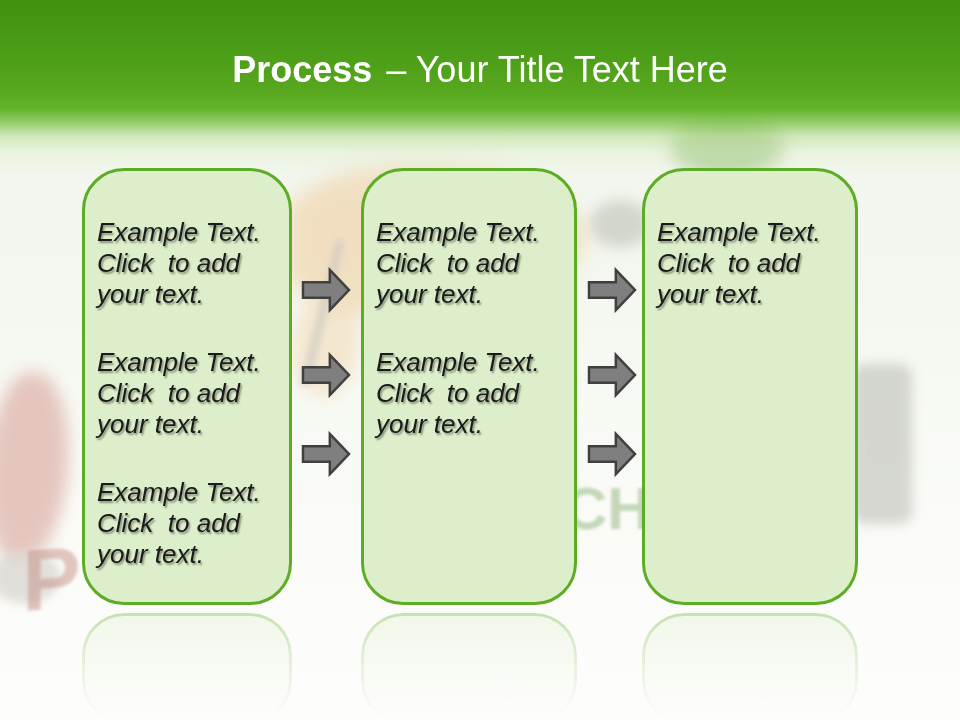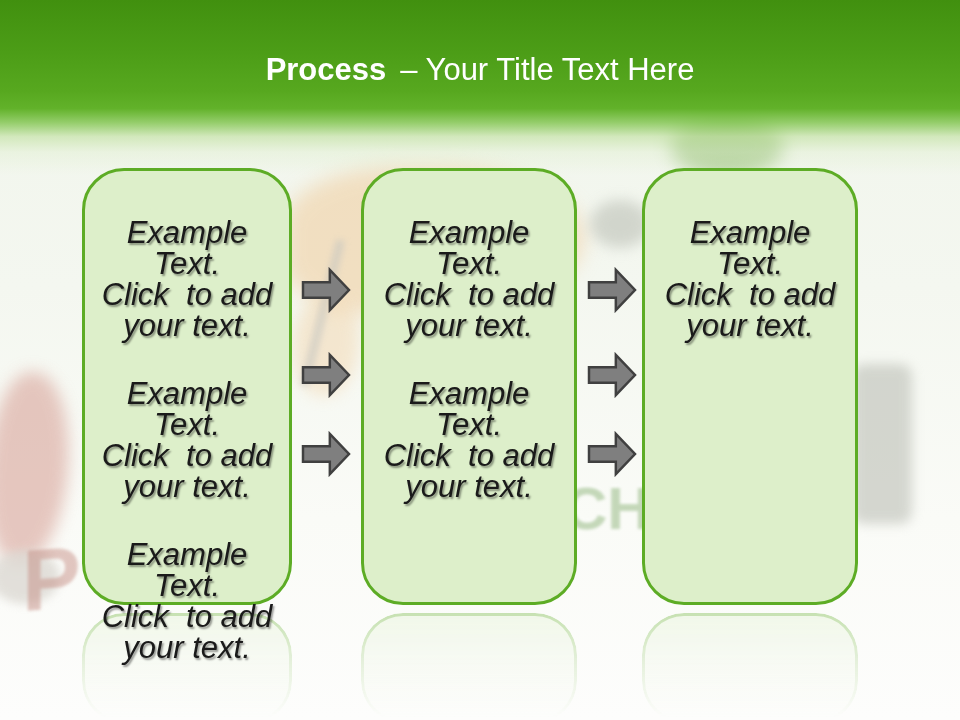--- a/index.html
+++ b/index.html
@@ -41,41 +41,41 @@
       #57a81f 52%,
       var(--header-low) 62%,
       rgba(125,195,74,.8) 70%,
       rgba(184,221,147,.55) 78%,
       rgba(215,236,193,.3) 87%,
       rgba(245,249,240,0) 100%);
   }
   .title{
     position:absolute;left:0;top:52px;width:100%;
     text-align:center;color:var(--title-color);
-    font-size:31px;line-height:36px;
+    font-size:36px;line-height:36px;
   }
   .title .t-bold{font-weight:bold;}
   .title .t-rest{font-weight:normal;margin-left:14px;}
   
   .box{
     position:absolute;top:168px;height:437px;z-index:3;box-sizing:border-box;
     background:var(--box-fill);
     border:3px solid var(--box-border);
     border-radius:42px;
     padding-top:46px;
   }
   .box-1{left:82px;width:210px;}
   .box-2{left:361px;width:216px;}
   .box-3{left:642px;width:216px;}
   .box p{
     margin:0 12px 37px;
     font-style:italic;
-    font-size:31px;line-height:31px;
+    font-size:26px;line-height:31px;
     color:var(--text-color);
-    text-align:center;
+    text-align:left;
     white-space:pre-wrap;
     text-shadow:1.5px 2px 2px rgba(0,0,0,.4);
   }
   
   .arrow{position:absolute;width:52px;height:46px;z-index:3;}
   .arrow polygon{fill:var(--arrow-fill);stroke:var(--arrow-stroke);stroke-width:2.6;}
   .col-a{left:300px;} .col-b{left:586px;}
   .row-1{top:267px;} .row-2{top:352px;} .row-3{top:431px;}
   
   .reflection{

